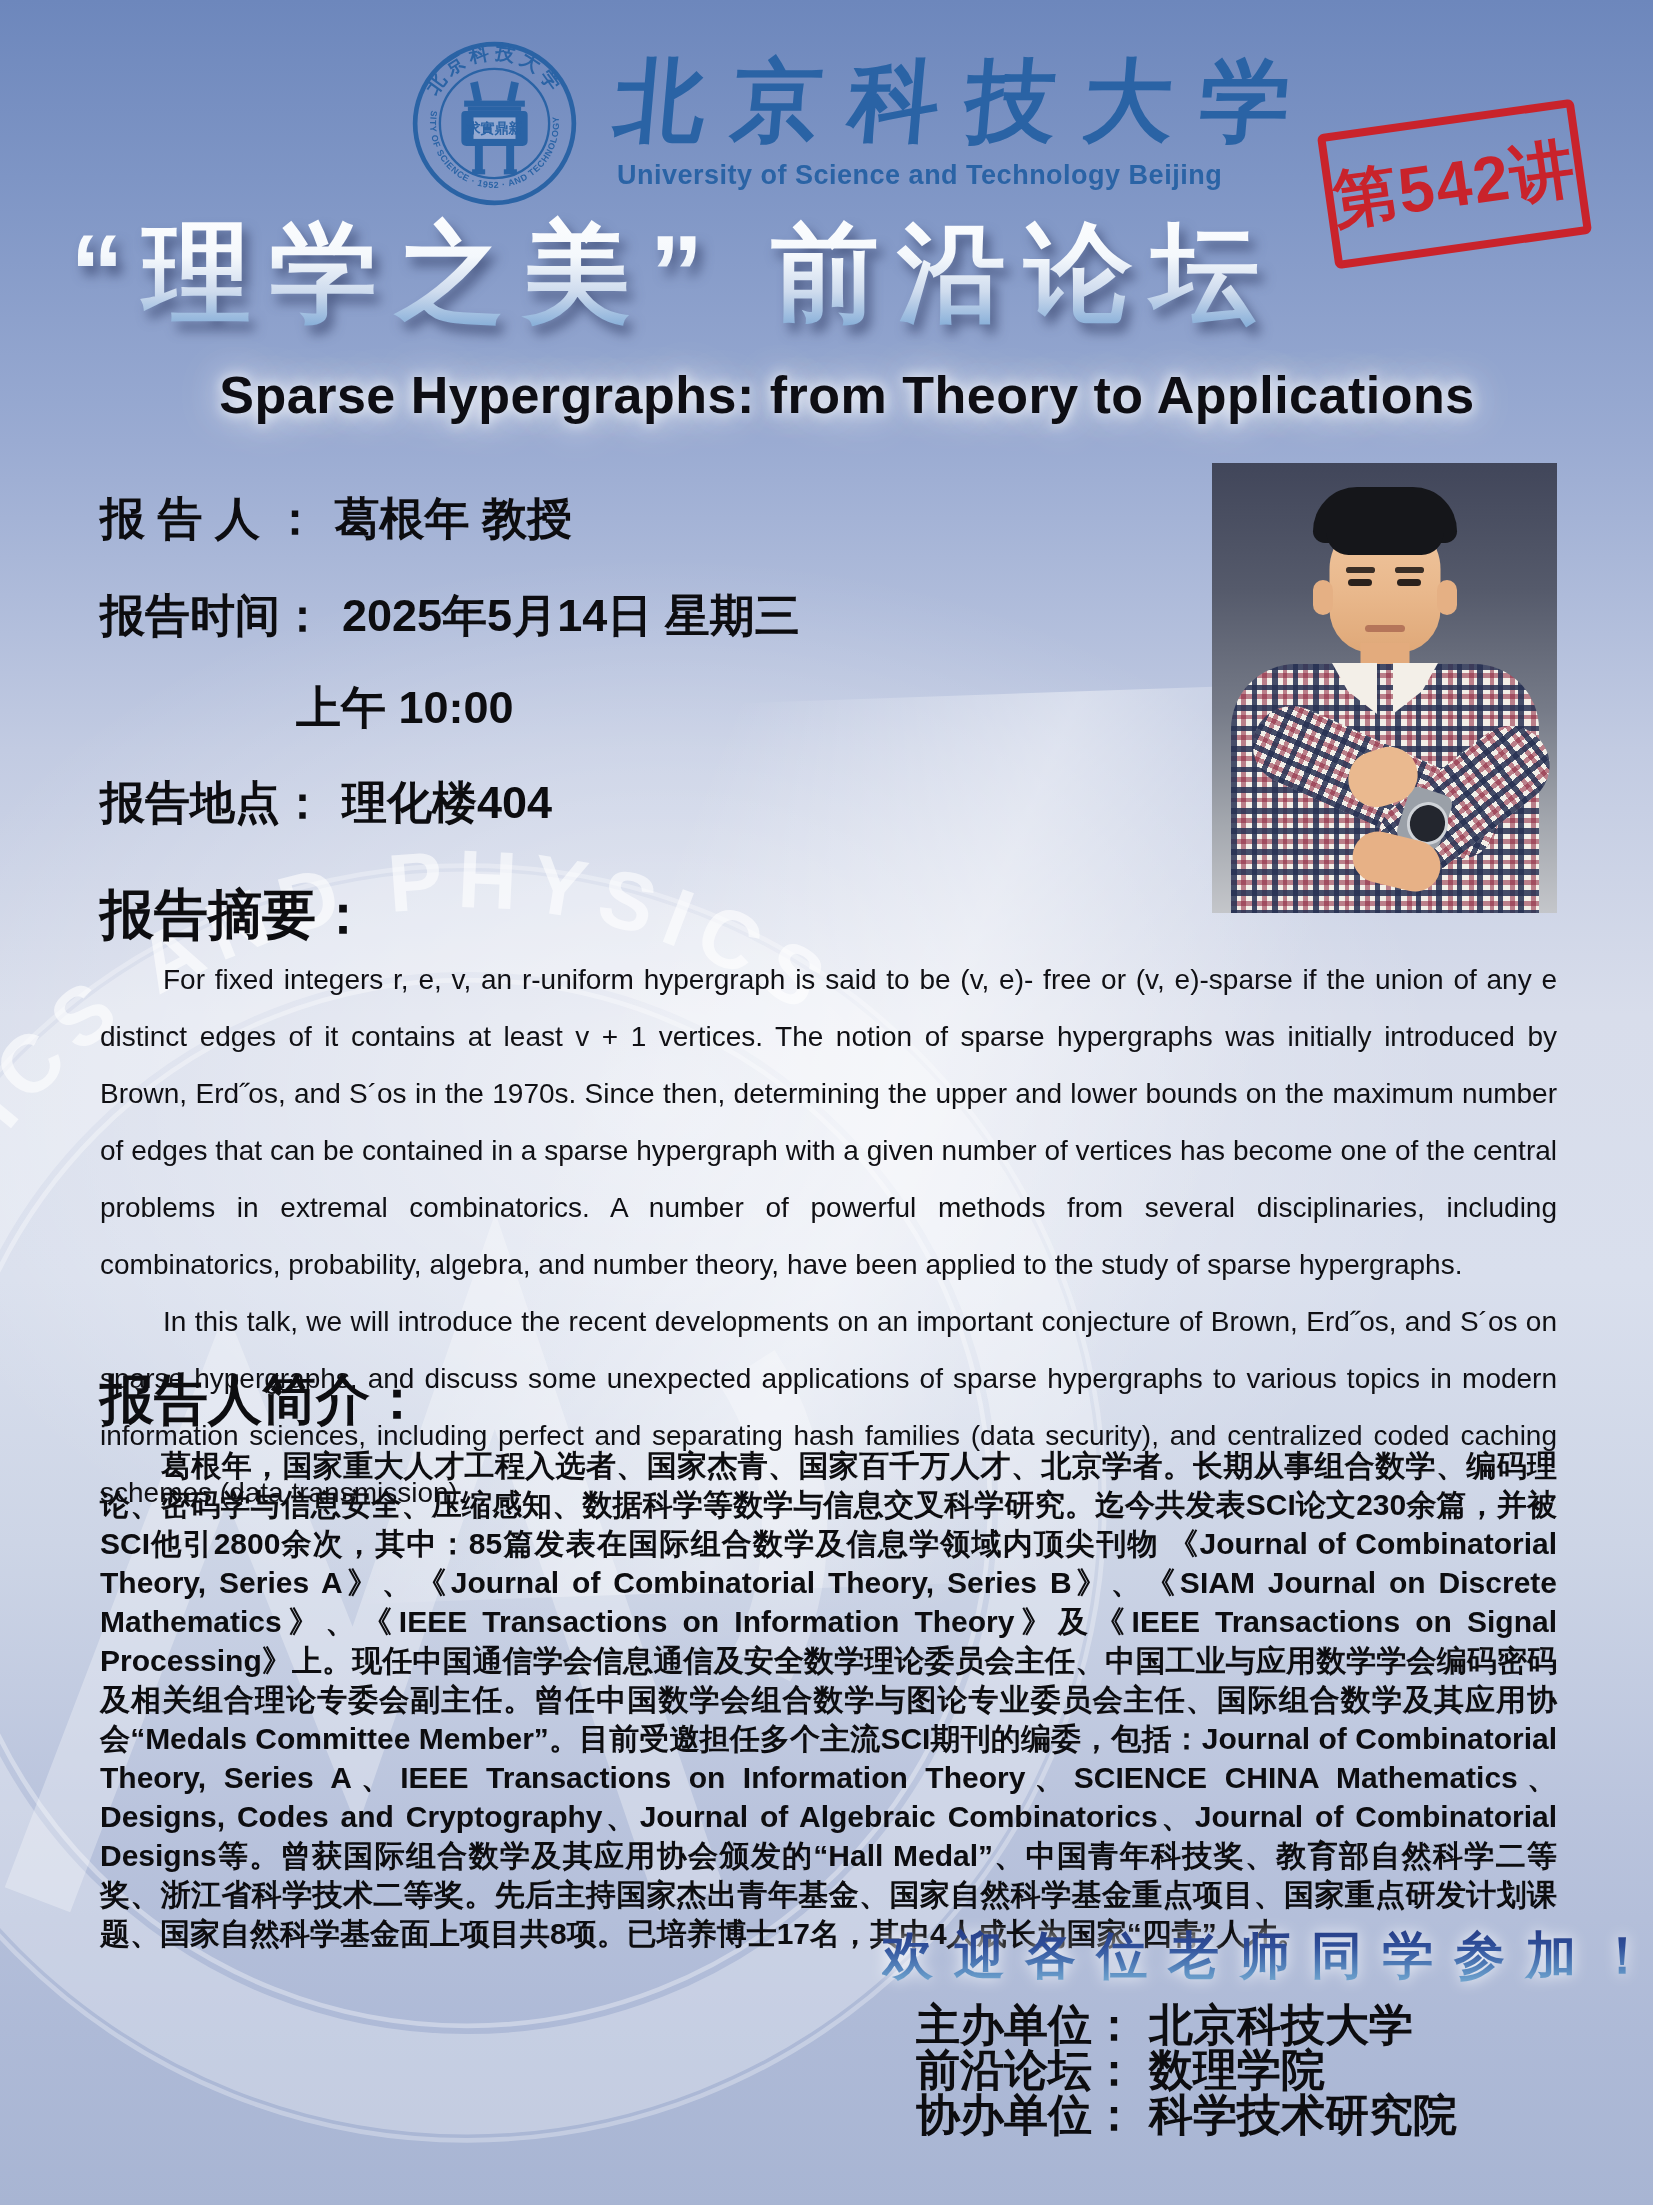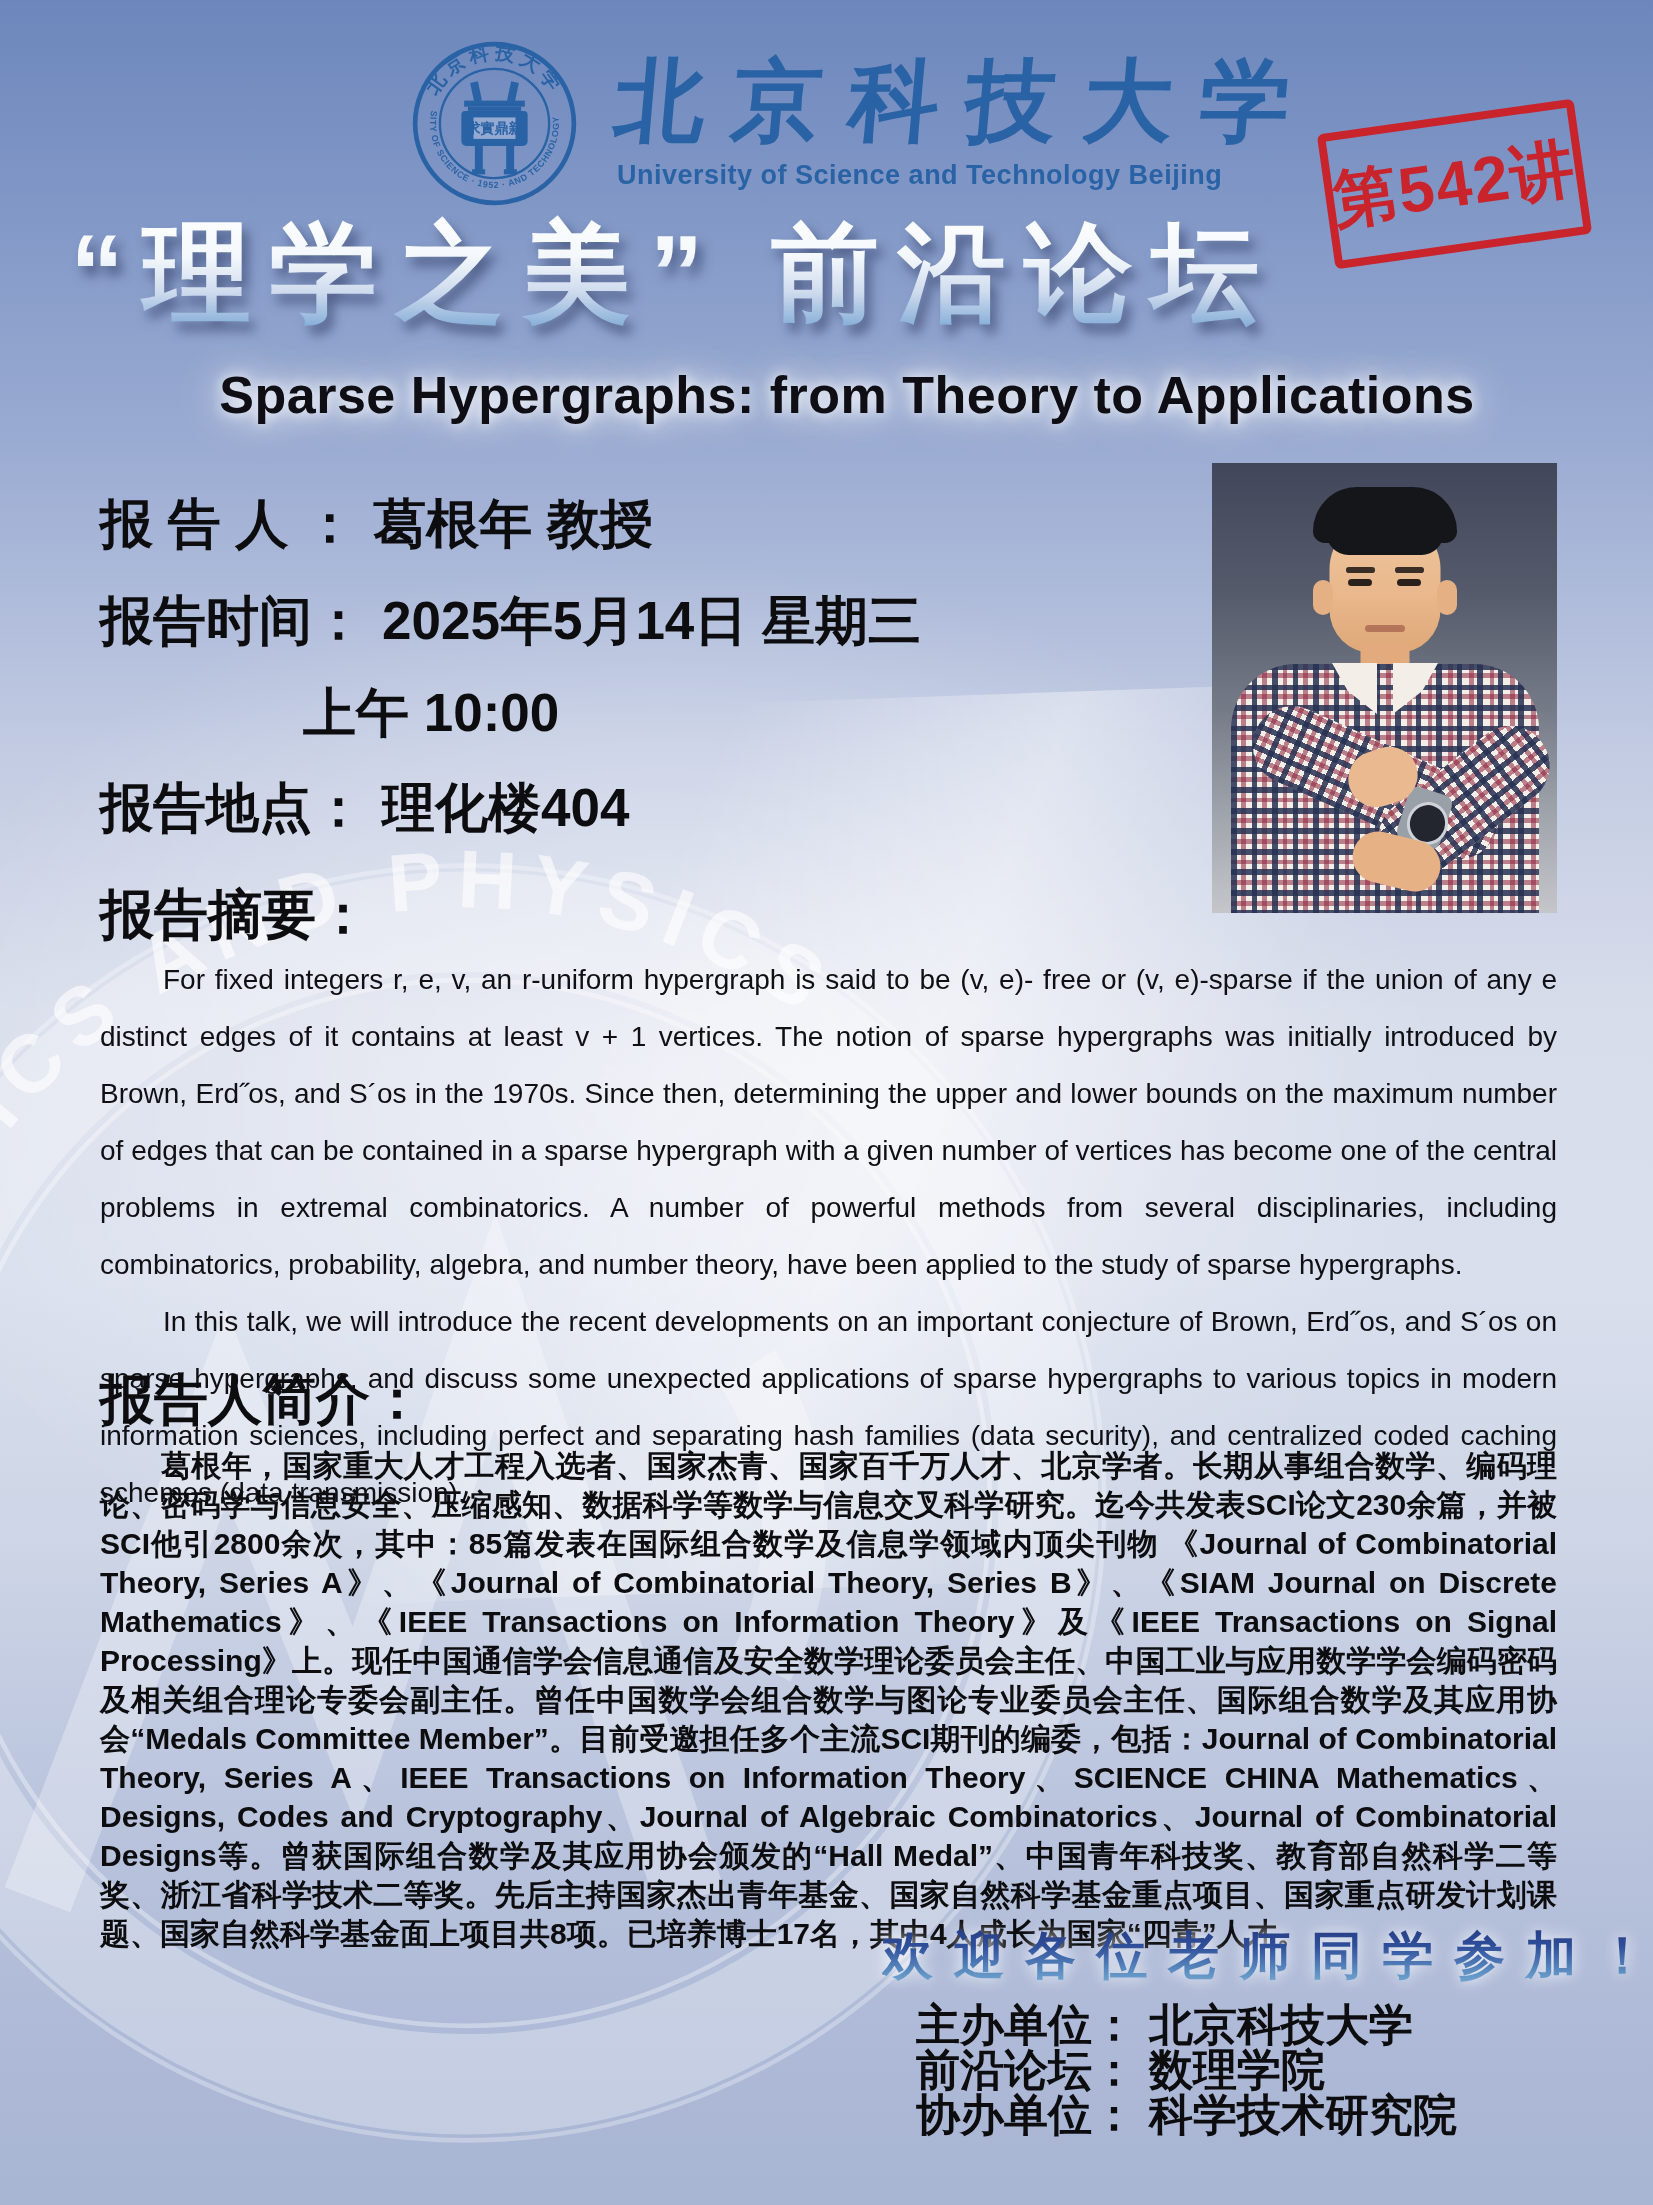--- a/index.html
+++ b/index.html
@@ -13,21 +13,21 @@
   .univ-zh{left:615px;top:41px;width:747px;font-size:90px;font-weight:bold;letter-spacing:27px;color:#2a63a5;transform:skewX(-5deg);white-space:nowrap;}
   .univ-en{left:617px;top:160px;font-size:27px;font-weight:600;color:#2a63a5;letter-spacing:0.5px;white-space:nowrap;}
   .stamp{left:1325px;top:116px;width:243px;height:120px;border:8px solid #c9232b;border-radius:6.5px;transform:rotate(-8deg);display:flex;align-items:center;justify-content:center;}
   .stamp-text{font-size:64px;font-weight:bold;color:#c9232b;letter-spacing:1.9px;white-space:nowrap;}
   .forum-title{left:70px;top:201px;width:1517px;font-size:108px;font-weight:bold;letter-spacing:18.7px;white-space:nowrap;
     background:linear-gradient(180deg,#ffffff 0%,#f4f8fc 38%,#cfdcee 62%,#93b6dc 82%,#5a92c8 100%);
     -webkit-background-clip:text;background-clip:text;color:transparent;
     filter:drop-shadow(6.5px 9.3px 5.6px rgba(35,45,85,0.55));}
   .talk-title{left:0;top:365px;width:1654px;text-align:center;font-size:52px;font-weight:bold;color:#0e0e14;letter-spacing:0.5px;
     text-shadow:0 0 13px rgba(255,255,255,0.95),0 0 33px rgba(255,255,255,0.85),0 0 56px rgba(255,255,255,0.6);white-space:nowrap;padding-left:20px;}
-  .info-line{left:100px;font-size:53px;font-weight:bold;color:#0d0d10;white-space:nowrap;}
+  .info-line{left:100px;font-size:45px;font-weight:bold;color:#0d0d10;white-space:nowrap;}
   .info-line .val{margin-left:17px;}
   .sec-heading{left:100px;font-size:54px;font-weight:bold;color:#0d0d10;white-space:nowrap;}
   .abstract-body{left:100px;top:951px;width:1457px;font-size:28px;line-height:57px;color:#101014;text-align:justify;}
   .abstract-body p{margin:0;text-indent:63px;}
   .bio-body{left:100px;top:1446px;width:1457px;font-size:30px;line-height:39px;font-weight:bold;color:#0d0d10;text-align:justify;}
   .bio-body p{margin:0;text-indent:61px;}
   .welcome{left:882px;top:1922px;font-size:51px;font-weight:bold;letter-spacing:20.5px;white-space:nowrap;
     background:linear-gradient(180deg,#24367e 0%,#2f4f9a 35%,#5d8ec2 72%,#82b9d9 100%);
     -webkit-background-clip:text;background-clip:text;color:transparent;
     filter:drop-shadow(0 0 7.5px rgba(255,255,255,0.95));}
@@ -121,21 +121,21 @@
   <div class="abs forum-title">“理学之美” 前沿论坛</div>
 
   <div class="abs talk-title">Sparse Hypergraphs: from Theory to Applications</div>
 
   <div class="abs info-line" style="top:489px;">
     <span>报 告 人 ：</span><span class="val">葛根年 教授</span>
   </div>
   <div class="abs info-line" style="top:586px;">
     <span>报告时间：</span><span class="val">2025年5月14日 星期三</span>
   </div>
-  <div class="abs info-line" style="top:678px;left:303px;">
+  <div class="abs info-line" style="top:678px;left:296px;">
     <span>上午 10:00</span>
   </div>
   <div class="abs info-line" style="top:773px;">
     <span>报告地点：</span><span class="val">理化楼404</span>
   </div>
 
   <div class="abs photo">
     <div class="face"></div>
     <div class="hair" style="height:56px;border-radius:70px 70px 18.7px 18.7px;"></div>
     <div class="fringe" style="top:70px;height:21.5px;"></div>

